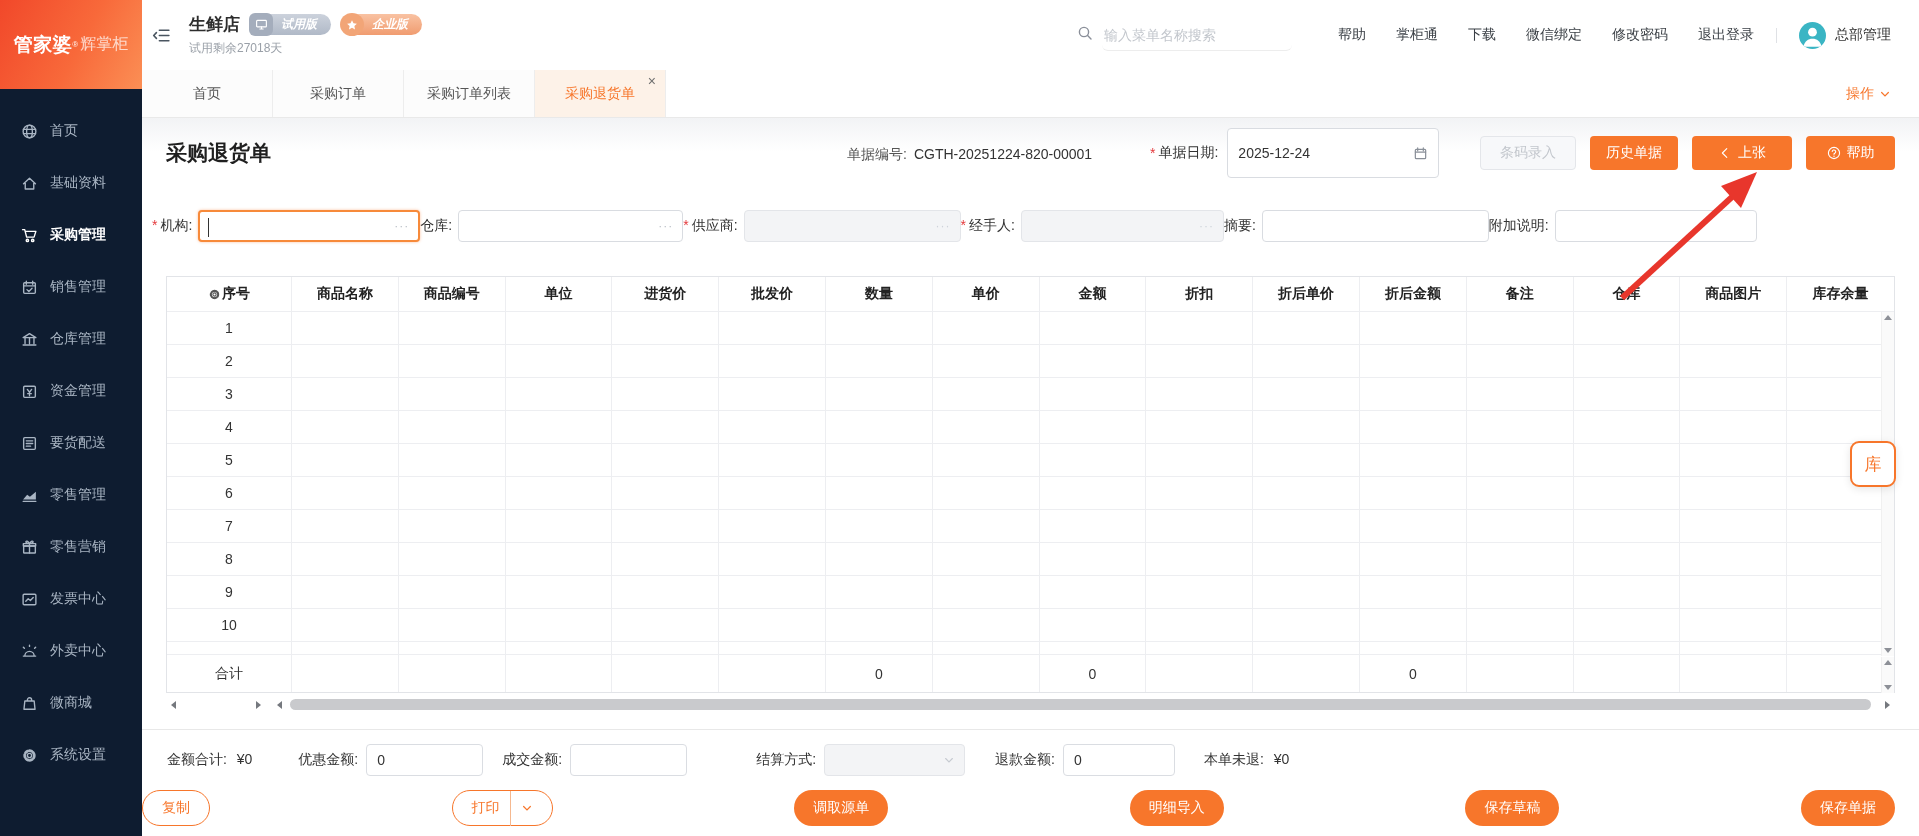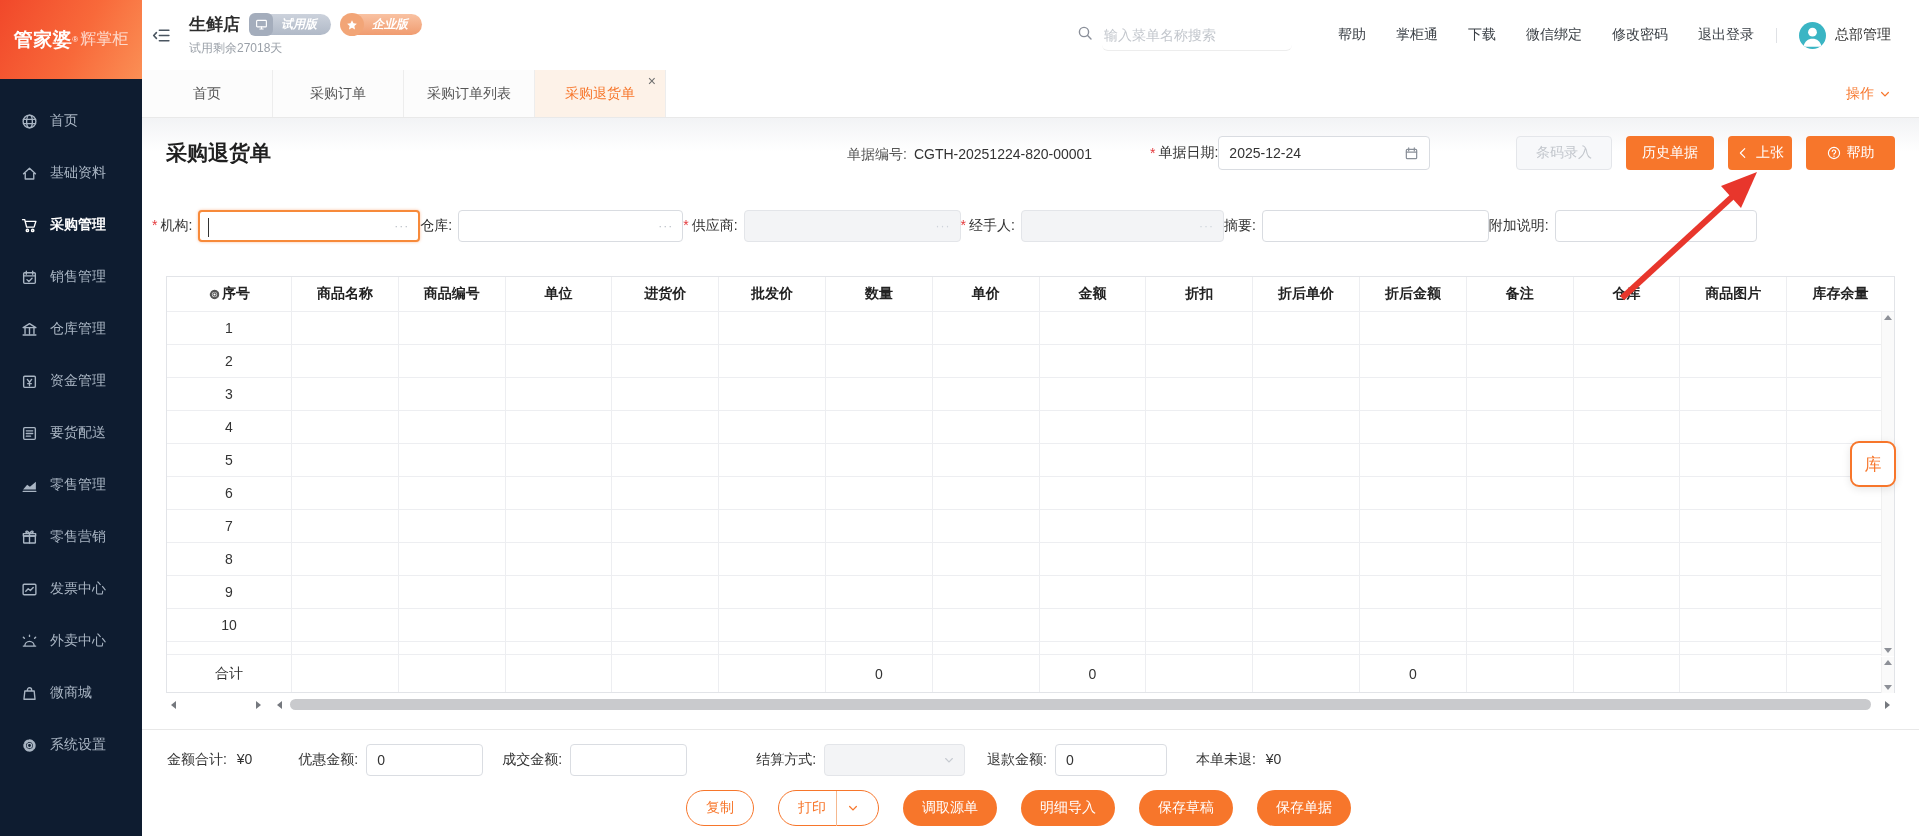--- a/index.html
+++ b/index.html
@@ -2,21 +2,21 @@
 <html><head>
 <meta charset="utf-8">
 <style>
   *{box-sizing:border-box}
   html,body{margin:0;padding:0}
   body{width:1919px;height:836px;position:relative;overflow:hidden;background:#fff;
        font-family:"Liberation Sans","DejaVu Sans",sans-serif;color:#333}
 
   
   .sidebar{position:absolute;left:0;top:0;bottom:0;width:142px;background:#0e1c30;z-index:10}
-  .logo{height:79px;background:linear-gradient(118deg,#f1482a 0%,#f8693a 55%,#fb8f55 100%);
+  .logo{height:89px;background:linear-gradient(118deg,#f1482a 0%,#f8693a 55%,#fb8f55 100%);
         display:flex;align-items:center;justify-content:center;color:#fff;white-space:nowrap}
   .logo-main{font-size:19px;font-weight:700;letter-spacing:.5px}
   .logo sup{font-size:8px;vertical-align:top;opacity:.9}
   .logo-sub{font-size:16px;font-weight:400;opacity:.72;margin-left:2px}
   .side-menu{padding-top:16px}
   .side-item{height:52px;display:flex;align-items:center;gap:12px;padding-left:21px;
              color:#a9b5c3;font-size:14px;cursor:pointer}
   .side-item .sicon{display:flex;width:17px;height:17px}
   .side-item .sicon svg{width:17px;height:17px}
   .side-item.active{color:#fff;font-weight:700}
@@ -60,31 +60,31 @@
 
   
   .content{position:absolute;left:142px;top:118px;right:0;bottom:0;
            background:linear-gradient(#f2f3f5,#ffffff 34px)}
   .form-header{position:relative;margin:16px 24px 0;height:42px}
   .form-header h1{position:absolute;left:0;top:5px;margin:0;font-size:21px;color:#1f1f1f;font-weight:700}
   .doc-no{position:absolute;left:681px;top:12px;font-size:14px;color:#555;white-space:nowrap}
   .doc-no .val{color:#333;margin-left:7px}
   .date-group{position:absolute;left:984px;top:2px;height:34px;display:flex;align-items:center;font-size:14px}
   .req-star{color:#e4393c;margin-right:3px}
-  .date-input{width:212px;height:34px;border:1px solid #d9dce1;border-radius:4px;
+  .date-input{width:212px;height:50px;margin-left:9px;border:1px solid #d9dce1;border-radius:4px;
               background:#fff;display:flex;align-items:center;padding:16px 10px;font-size:14px;color:#333;cursor:pointer}
   .date-input .cal{margin-left:auto;color:#8a9099;display:flex}
   .hdr-btns{position:absolute;right:0;top:2px;display:flex;gap:14px}
   .hbtn{height:34px;border-radius:4px;font-size:14px;display:flex;align-items:center;
         justify-content:center;gap:6px;cursor:pointer;white-space:nowrap}
   .hbtn.disabled{background:#f7f8fa;border:1px solid #e4e6ea;color:#c2c6cc;cursor:default}
   .hbtn.primary{background:#f7762b;color:#fff;border:none}
   .hdr-btns .hbtn:nth-child(1){width:96px}
   .hdr-btns .hbtn:nth-child(2){width:88px}
-  .hdr-btns .hbtn:nth-child(3){width:64px}
+  .hdr-btns .hbtn:nth-child(3){width:100px}
   .hdr-btns .hbtn:nth-child(4){width:89px}
 
   .fields-row{display:flex;align-items:center;gap:0;margin:34px 14px 0 10px}
   .field{display:flex;align-items:center;min-width:0}
   .field label{font-size:14px;color:#333;white-space:nowrap;margin-right:6px}
   .field label.req::before{content:"*";color:#e4393c;margin-right:3px}
   .inp{height:32px;border:1px solid #d9dce1;border-radius:4px;background:#fff;position:relative;
        display:flex;align-items:center;justify-content:flex-end;padding:0 9px;min-width:0}
   .inp .dots{color:#b9bec6;font-size:12px;letter-spacing:1px}
   .inp.focused{border:2px solid #f78a3a;box-shadow:0 0 3px rgba(247,118,43,.45)}
@@ -125,22 +125,22 @@
   .hthumb{position:absolute;left:18px;right:24px;top:3px;height:11px;background:#c9cacd;border-radius:6px}
 
   
   .footer-divider{margin-top:16px;border-top:1px solid #e8e8e8}
   .footer-fields{display:flex;align-items:center;margin:12px 24px 0 25px;height:36px;font-size:14px;color:#333}
   .footer-fields label{white-space:nowrap}
   .ff-inp{width:117px;height:32px;border:1px solid #dadde2;border-radius:4px;padding:0 10px;
           font-size:14px;color:#333;outline:none;margin-left:8px}
   .ff-select{width:141px;height:32px;background:#f3f4f6;border:1px solid #e3e5e9;border-radius:4px;
              display:flex;align-items:center;justify-content:flex-end;padding:0 9px;color:#c6cad1;margin-left:8px}
-  .ml46{margin-left:46px}.ml19{margin-left:19px}.ml69{margin-left:69px}.ml17{margin-left:22px}.ml29{margin-left:29px}
-  .footer-buttons{display:flex;justify-content:center;align-items:center;gap:24px;margin:12px 24px 0 0}
+  .ml46{margin-left:46px}.ml19{margin-left:19px}.ml69{margin-left:69px}.ml17{margin-left:30px}.ml29{margin-left:29px}
+  .footer-buttons{display:flex;justify-content:space-between;align-items:center;gap:24px;margin:12px 24px 0 0}
   .pill{height:36px;border-radius:18px;display:flex;align-items:center;justify-content:center;
         font-size:14px;cursor:pointer;white-space:nowrap}
   .pill.outline{border:1px solid #f7762b;color:#f7762b;background:#fff;padding:0 19px}
   .pill.solid{background:#f7762b;color:#fff;padding:0 19px}
   .pill .split-divider{width:1px;height:35px;background:#f5b88f;margin:0 10px}
   .pill .caret{display:flex;color:#f7762b}
 
   .floating-tab{position:absolute;left:1850px;top:441px;width:46px;height:46px;background:#fff;
         border:2px solid #f7762b;border-radius:9px;color:#f7762b;font-size:17px;display:flex;
         align-items:center;justify-content:center;z-index:40;box-shadow:0 2px 8px rgba(0,0,0,.1);cursor:pointer}

